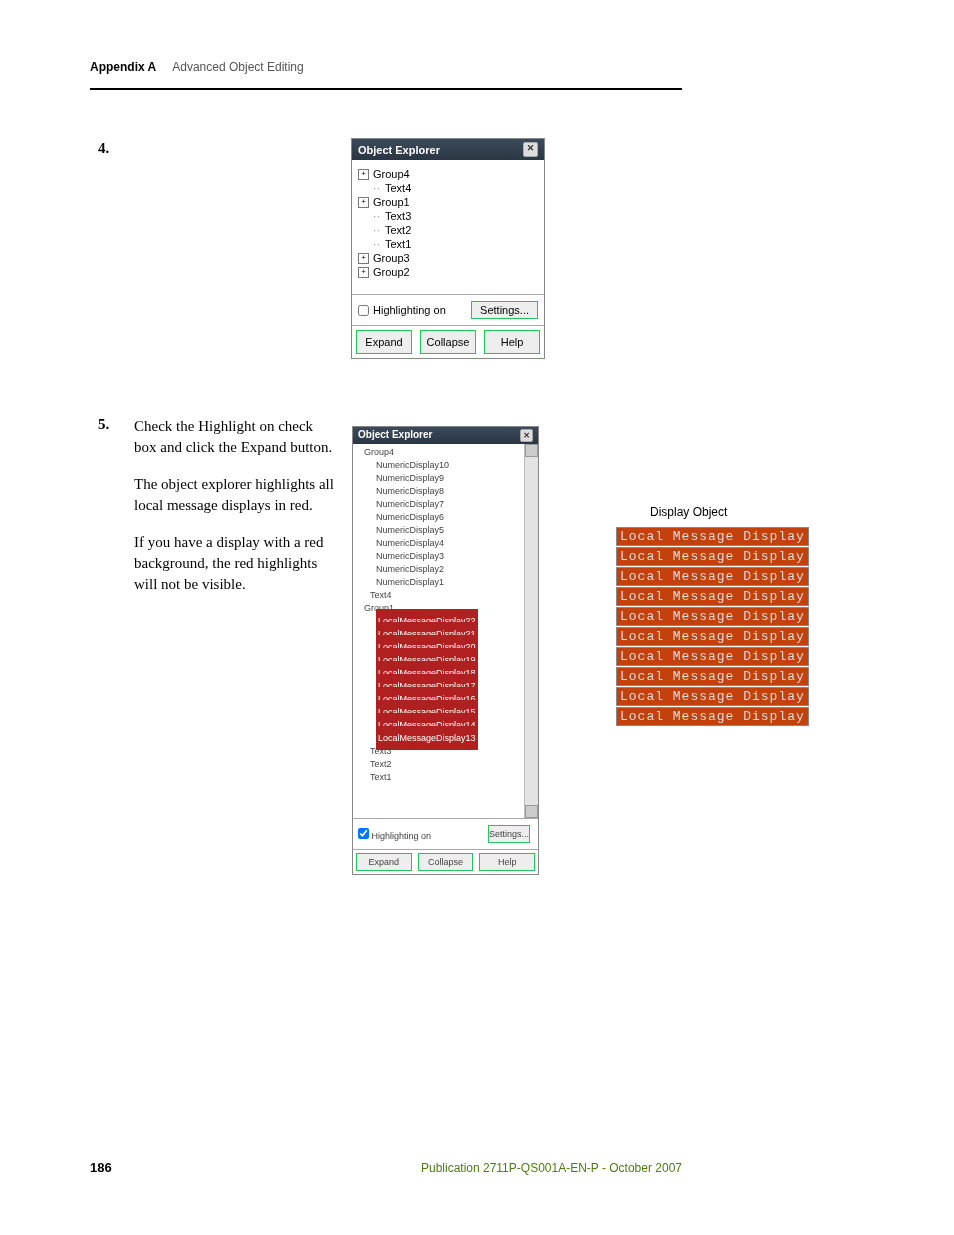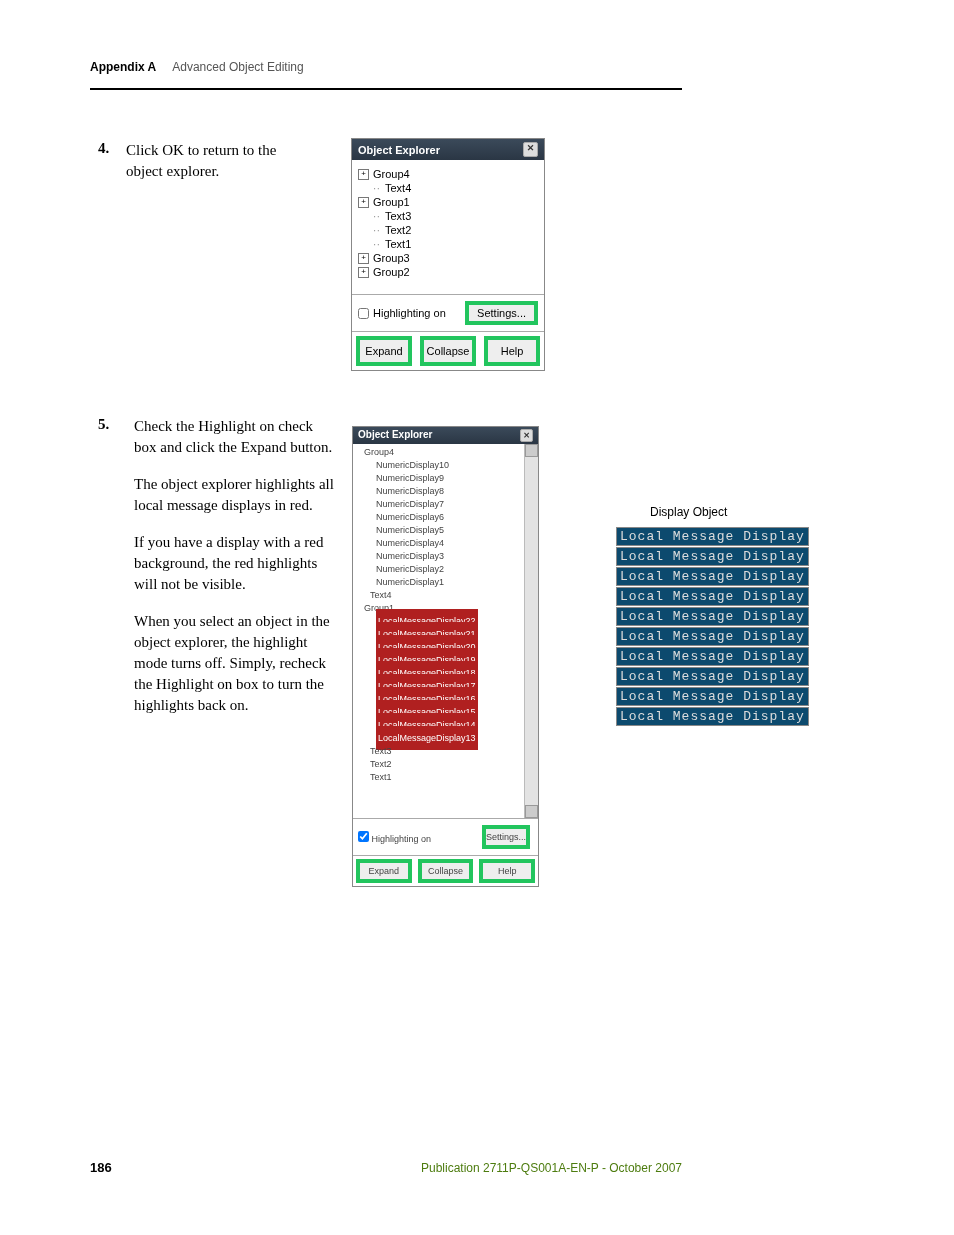--- a/index.html
+++ b/index.html
@@ -28,21 +28,21 @@
            font-size:9px;line-height:11px;text-align:center;border-radius:2px}
   .oe1-tree{padding:6px 6px 14px 6px}
   .oe1-tree .row{display:flex;align-items:center;margin:2px 0;white-space:nowrap}
   .plus{width:9px;height:9px;border:1px solid #777;font-size:8px;line-height:8px;
         text-align:center;margin-right:4px;background:#fff}
   .dash{width:9px;text-align:center;margin-right:4px;color:#999}
   .oe1-mid{border-top:1px solid #aaa;padding:6px;display:flex;align-items:center;
            justify-content:space-between}
   .oe1-mid label{display:flex;align-items:center;gap:4px}
   .oe1-bot{border-top:1px solid #aaa;display:flex}
-  .btn{flex:1;text-align:center;padding:5px 0;border:4px solid #22c55e;margin:4px;
+  .btn{flex:1;text-align:center;padding:5px 0;border:1px solid #22c55e;margin:4px;
        background:#eee;font-size:11px}
   .btn.inline{flex:none;padding:2px 8px;margin:0}
 
   
   .oe2{position:absolute;left:352px;top:426px;width:185px;border:1px solid #888;
        font-family:Tahoma,Arial,sans-serif;font-size:9px;background:#fff;color:#444}
   .oe2-title{background:linear-gradient(#3b4a5a,#2a3644);color:#fff;font-weight:bold;
              padding:2px 5px;display:flex;justify-content:space-between;font-size:10px}
   .oe2-tree{height:370px;overflow:hidden;padding:2px 3px;position:relative}
   .oe2-tree .r{padding-left:20px;white-space:nowrap;line-height:13px}
@@ -58,37 +58,36 @@
   .sb::before,.sb::after{content:"";position:absolute;left:0;right:0;height:13px;
       background:#ccc;border:1px solid #999;box-sizing:border-box}
   .sb::before{top:0}.sb::after{bottom:0}
   input[type=checkbox]{width:11px;height:11px;margin:0}
 
   
   .disp-label{position:absolute;left:650px;top:505px;
               font-family:Arial,Helvetica,sans-serif;font-size:12px}
   .disp{position:absolute;left:616px;top:527px;font-family:"Courier New",monospace;
         font-size:13px;color:#ddd}
-  .disp .cell{background:#0c4a6e;border:1px solid #888;padding:1px 3px;margin-bottom:1px;
+  .disp .cell{background:#c2410c;border:1px solid #888;padding:1px 3px;margin-bottom:1px;
               letter-spacing:1px;white-space:nowrap}
 </style>
 </head>
 <body>
 
 <div class="page">
 
   <div class="header">
     <b>Appendix A</b>
     &nbsp;&nbsp;&nbsp;
     <span>Advanced Object Editing</span>
   </div>
   <div class="rule"></div>
 
   <div class="step4-num">4.</div>
-  <div class="step4-txt">Click OK to return to the object explorer.</div>
 
   <div class="oe1">
     <div class="oe1-title">
       <span>Object Explorer</span>
       <span class="close-x">✕</span>
     </div>
     <div class="oe1-tree">
       <div class="row">
           <span class="plus">+</span>
           <span>Group4</span>
@@ -134,21 +133,20 @@
       <span class="btn">Collapse</span>
       <span class="btn">Help</span>
     </div>
   </div>
 
   <div class="step5-num">5.</div>
   <div class="step5-txt">
     <p>Check the Highlight on check box and click the Expand button.</p>
     <p>The object explorer highlights all local message displays in red.</p>
     <p>If you have a display with a red background, the red highlights will not be visible.</p>
-    <p>When you select an object in the object explorer, the highlight mode turns off. Simply, recheck the Highlight on box to turn the highlights back on.</p>
   </div>
 
   <div class="oe2">
     <div class="oe2-title">
       <span>Object Explorer</span>
       <span class="close-x" style="width:11px;height:11px;font-size:8px">✕</span>
     </div>
     <div class="oe2-tree">
       <div class="g">Group4</div>
       <div id="nd-host">

